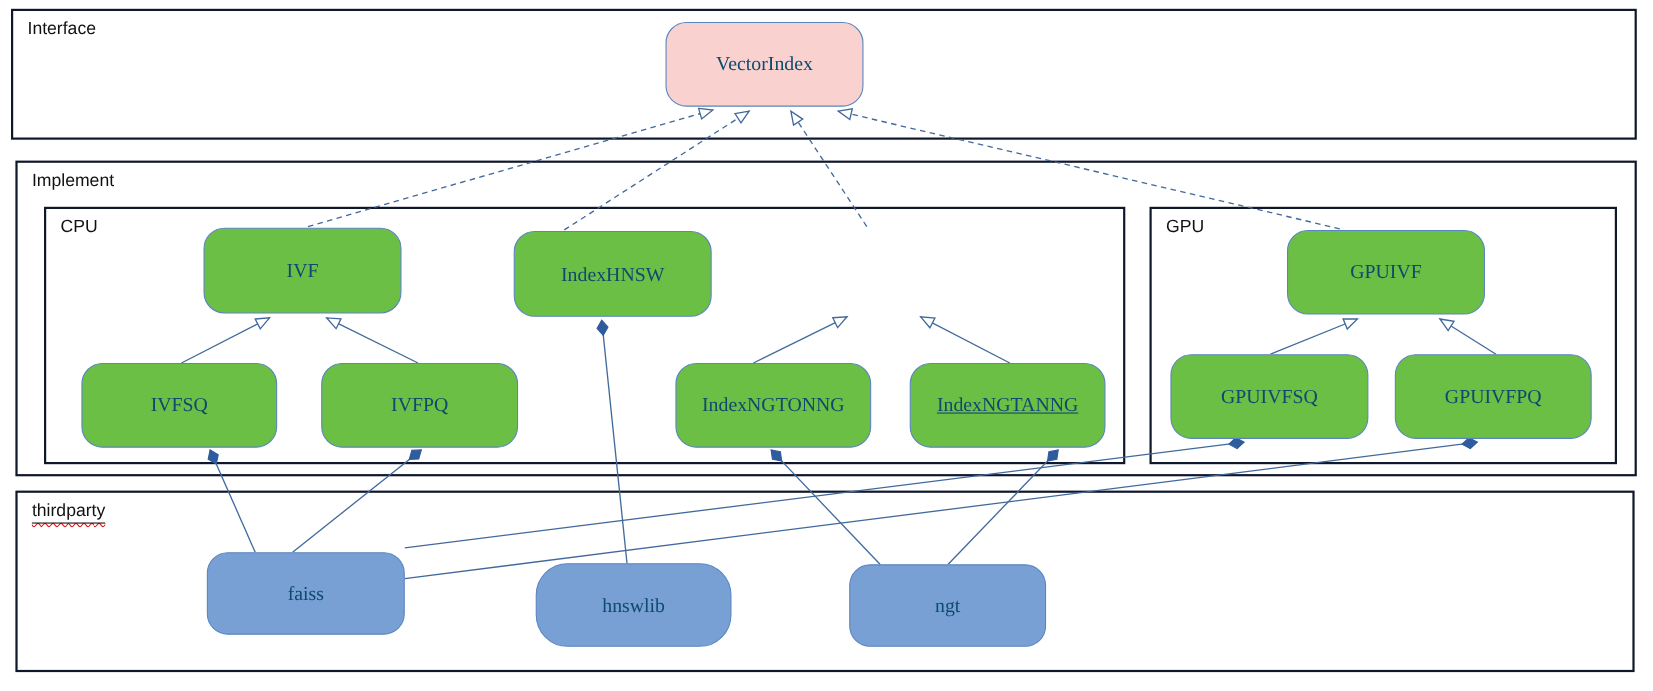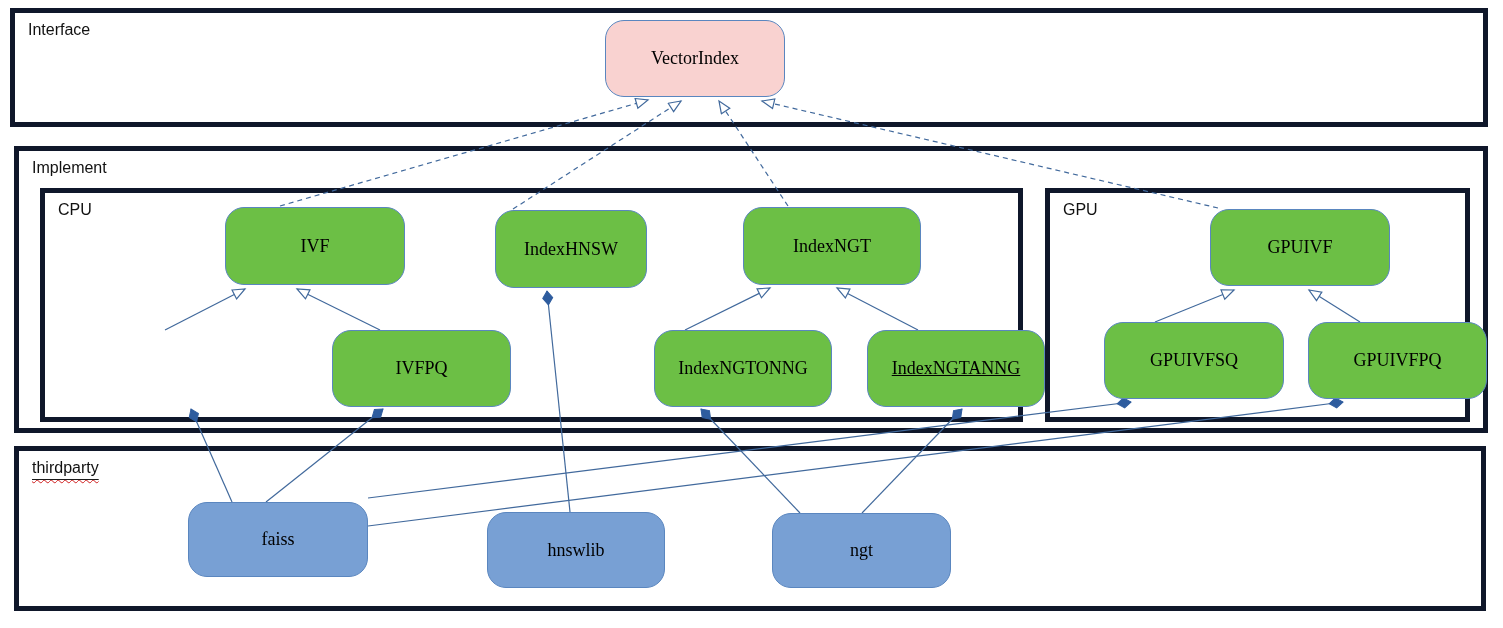--- a/index.html
+++ b/index.html
@@ -5,21 +5,21 @@
   html,body{margin:0;padding:0;background:#ffffff;}
   .canvas{
     position:relative;
     width:1503px;height:628px;
     background:#ffffff;
     font-family:"Liberation Sans", sans-serif;
     overflow:hidden;
   }
   .container-box{
     position:absolute;
-    border:5px solid #0f172a;
+    border:2px solid #0f172a;
     background:transparent;
     box-sizing:border-box;
   }
   .container-label{
     position:absolute;
     top:8px;left:13px;
     font-size:16px;
     color:#111111;
     font-family:"Liberation Sans", sans-serif;
     white-space:nowrap;
@@ -36,24 +36,24 @@
   .node{
     position:absolute;
     box-sizing:border-box;
     border:1.5px solid #5a86bf;
     border-radius:19px;
     display:flex;
     align-items:center;
     justify-content:center;
     font-family:"Liberation Serif", serif;
     font-size:18px;
-    color:#000000;
+    color:#0c4a6e;
     z-index:3;
   }
-  .node-green{background:#6cbf45;margin-left:40px;}
+  .node-green{background:#6cbf45;}
   .node-pink{background:#f9d2d0;}
   .node-blue{background:#78a0d4;}
   svg.edges{
     position:absolute;
     left:0;top:0;
     z-index:2;
     pointer-events:none;
   }
   svg.edges path, svg.edges line{pointer-events:stroke;}
 </style>
@@ -114,32 +114,32 @@
   </svg>
 
   <div class="node node-pink" style="left:605px;top:20px;width:180px;height:77px;">
     <span>VectorIndex</span>
   </div>
 
   <div class="node node-green" style="left:185px;top:207px;width:180px;height:78px;">
     <span>IVF</span>
   </div>
 
-  <div class="node node-green" style="left:455px;top:210px;width:152px;height:78px;text-align:center;">
+  <div class="node node-green" style="left:467px;top:210px;width:180px;height:78px;text-align:center;">
     <span>IndexHNSW</span>
   </div>
 
-  <div class="node node-green" style="left:703px;top:207px;width:178px;height:78px;">
-    <span>IndexNGT</span>
-  </div>
 
   <div class="node node-green" style="left:1170px;top:209px;width:180px;height:77px;text-align:center;">
     <span>GPUIVF</span>
   </div>
 
+  <div class="node node-green" style="left:74px;top:330px;width:178px;height:77px;">
+    <span>IVFSQ</span>
+  </div>
 
   <div class="node node-green" style="left:614px;top:330px;width:178px;height:77px;">
     <span>IndexNGTONNG</span>
   </div>
 
   <div class="node node-green" style="left:292px;top:330px;width:179px;height:77px;">
     <span>IVFPQ</span>
   </div>
 
   <div class="node node-green" style="left:827px;top:330px;width:178px;height:77px;text-decoration:underline;">
@@ -151,21 +151,21 @@
   </div>
 
   <div class="node node-green" style="left:1268px;top:322px;width:179px;height:77px;text-align:right;">
     <span>GPUIVFPQ</span>
   </div>
 
   <div class="node node-blue" style="left:188px;top:502px;width:180px;height:75px;">
     <span>faiss</span>
   </div>
 
-  <div class="node node-blue" style="left:487px;top:512px;width:178px;height:76px;">
+  <div class="node node-blue" style="left:487px;top:512px;width:178px;height:76px;border-radius:29px;">
     <span>hnswlib</span>
   </div>
 
   <div class="node node-blue" style="left:772px;top:513px;width:179px;height:75px;">
     <span>ngt</span>
   </div>
 
 </div>
 
 </body></html>

